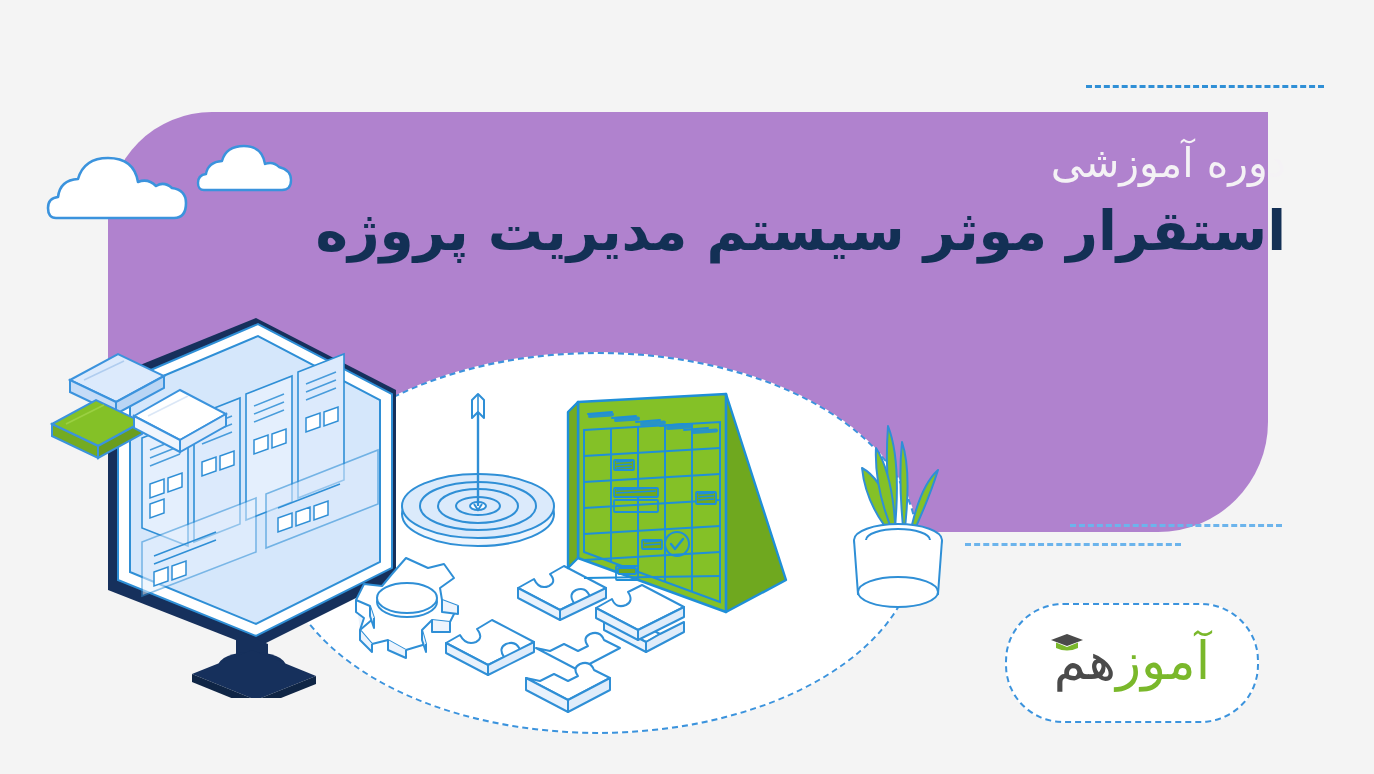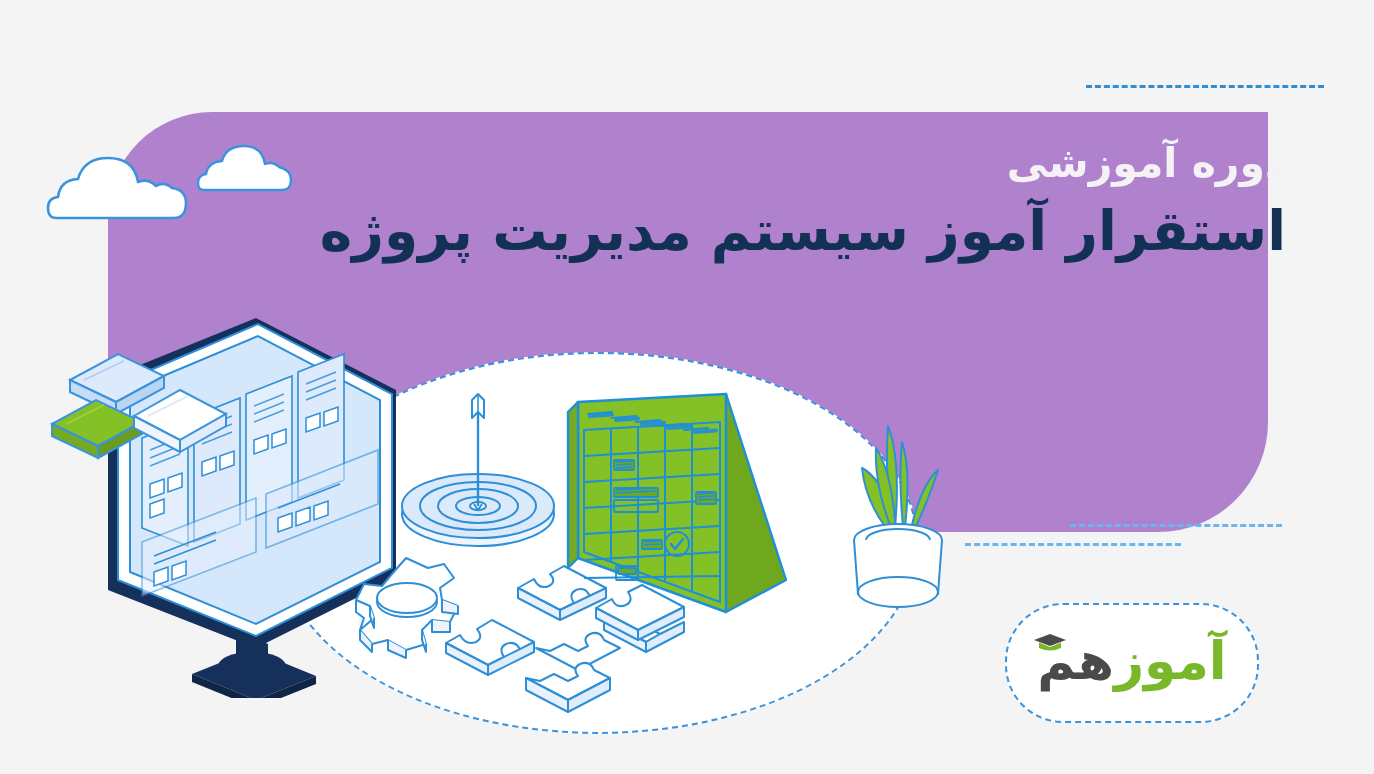--- a/index.html
+++ b/index.html
@@ -35,21 +35,21 @@
     position:absolute;
     right:88px;top:140px;
     width:1060px;
     text-align:right;
     direction:rtl;
     z-index:40;
   }
   .eyebrow{
     color:#f4f2f5;
     font-size:41px;
-    font-weight:bold;
+    font-weight:normal;
     line-height:1.15;
     letter-spacing:0px;
     margin:0 0 10px 0;
   }
   .headline{
     color:#133055;
     font-size:55px;
     font-weight:bold;
     line-height:1.26;
     margin:0;
@@ -68,21 +68,21 @@
     position:absolute;
     left:1005px;top:603px;
     width:250px;height:116px;
     background:#ffffff;
     border:2px dashed #3b93dd;
     border-radius:58px;
     z-index:40;
     display:flex;align-items:center;justify-content:center;
   }
   .logo-word{
-    font-size:52px;font-weight:bold;line-height:1;
+    font-size:52px;font-weight:normal;line-height:1;
     direction:rtl;white-space:nowrap;
     position:relative;
     transform:translateY(-2px);
   }
   .logo-ham{color:#4a4a4a;}
   .logo-amooz{color:#7ab82b;}
   .logo-cap{
     position:absolute;left:-4px;top:-2px;
     width:34px;height:20px;
   }
@@ -339,21 +339,21 @@
 
     <ellipse cx="66" cy="128" rx="44" ry="16" fill="#ffffff" stroke="#2f8fd6" stroke-width="2"></ellipse>
     <ellipse cx="66" cy="128" rx="32" ry="11" fill="#ffffff" stroke="#2f8fd6" stroke-width="2"></ellipse>
     <path d="M22 128 L26 182 Q66 202 106 182 L110 128" fill="#ffffff" stroke="#2f8fd6" stroke-width="2"></path>
     <ellipse cx="66" cy="180" rx="40" ry="15" fill="#ffffff" stroke="#2f8fd6" stroke-width="2"></ellipse>
   </svg>
 
   <div class="text-block">
     <p class="eyebrow">دوره آموزشی</p>
     <h1 class="headline">
-      <span class="l1">استقرار آموز سیستم مدیریت پروژه</span>
+      <span class="l1">استقرار موثر سیستم مدیریت پروژه</span>
     </h1>
   </div>
 
   <div class="logo-badge">
     <span class="logo-word">
       <svg class="logo-cap" viewBox="0 0 34 20">
         <path d="M1 7 L17 1 L33 7 L17 13 Z" fill="#4a4a4a"></path>
         <path d="M6 9.5 L6 15 Q17 20 28 15 L28 9.5 L17 14 Z" fill="#7ab82b"></path>
       </svg>
       <span class="logo-amooz">آموز</span><span class="logo-ham">هم</span>

